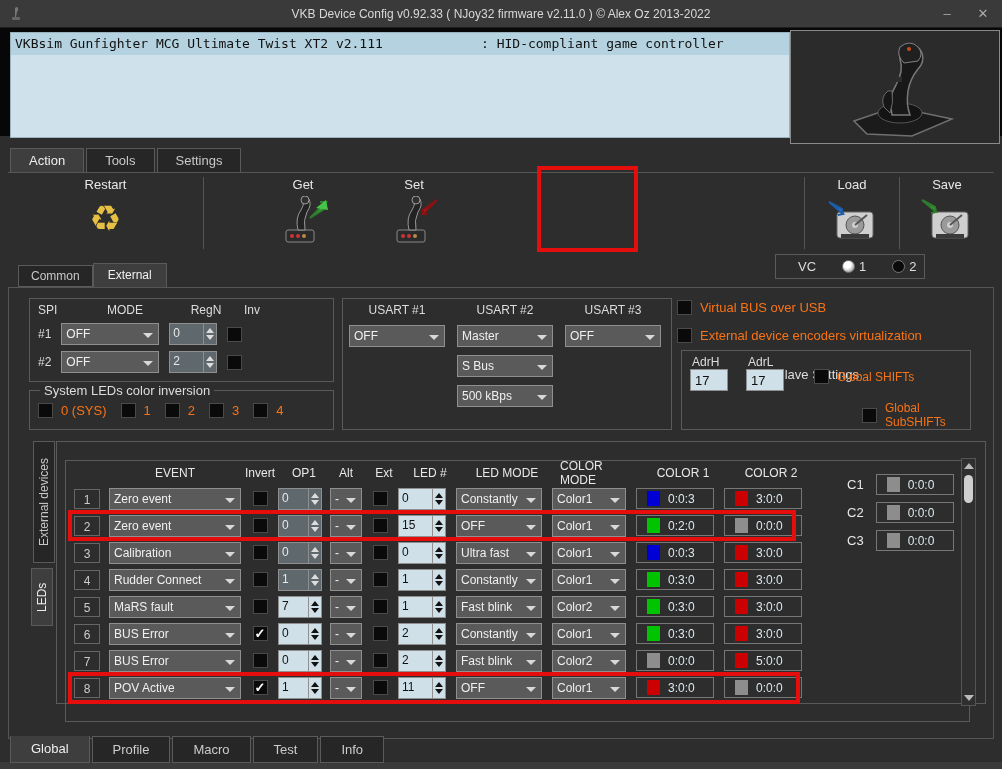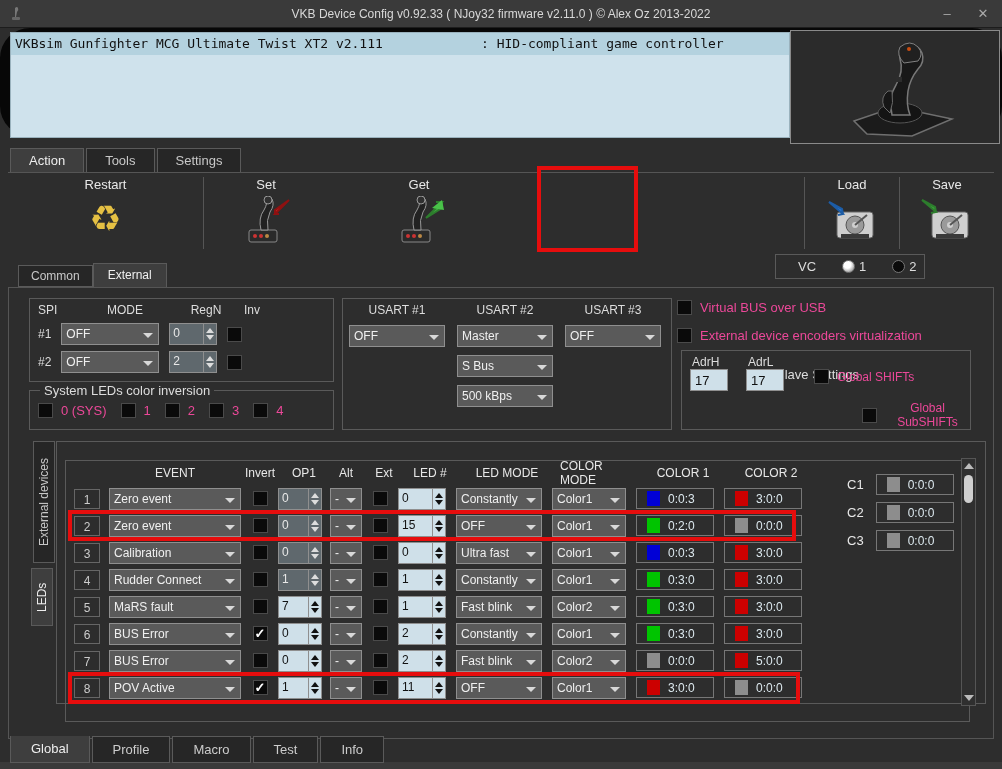--- a/index.html
+++ b/index.html
@@ -10,21 +10,21 @@
     font-size:12px;
   }
   
   .titlebar{position:absolute;left:0;top:0;width:1002px;height:28px;background:#3a3a3a;
     display:flex;align-items:center;border-bottom:1px solid #1d1d1d;}
   .titlebar .title{position:absolute;left:0;right:0;text-align:center;color:#d8d8d8;font-size:12px;}
   .app-icon{margin-left:8px;width:16px;height:16px;z-index:2;}
   .win-btns{position:absolute;right:6px;top:0;height:28px;display:flex;align-items:center;gap:10px;z-index:2;}
   .win-btn{width:26px;height:20px;color:#aaa;text-align:center;line-height:20px;font-size:13px;cursor:default;}
   
-  .topband{position:absolute;left:0;top:28px;width:1002px;height:108px;background:#070707;border-radius:30px;}
+  .topband{position:absolute;left:0;top:28px;width:1002px;height:108px;background:#070707;}
   .devinfo{position:absolute;left:10px;top:4px;width:780px;height:106px;background:#cfe2ec;
     border:1px solid #9ab2bd;font-family:"DejaVu Sans Mono", monospace;font-size:13px;color:#111;}
   .devinfo .row1{background:#b4d2df;height:22px;line-height:22px;display:flex;white-space:pre;}
   .devinfo .row1 .left{padding-left:4px;width:470px;}
   .stickbox{position:absolute;left:790px;top:2px;width:210px;height:114px;background:#2b2b2b;border:1px solid #8a8a8a;}
   .stickbox svg{display:block;margin:2px auto 0;}
   
   .toptabs{position:absolute;left:10px;top:148px;display:flex;z-index:3;}
   .tab{padding:4px 18px;border:1px solid #5a5a5a;border-bottom:none;background:#262626;color:#c8c8c8;
     font-size:13px;margin-right:2px;}
@@ -65,21 +65,21 @@
   .spin.blue .sval{background:#cfe0e9;color:#111;}
   .spin .sbtns{width:13px;background:#5f686d;display:flex;flex-direction:column;justify-content:center;
     align-items:center;gap:2px;border-left:1px solid #8f8f8f;}
   .spin.blue .sbtns{background:#cfe0e9;}
   .tri-up{width:0;height:0;border-left:4px solid transparent;border-right:4px solid transparent;border-bottom:5px solid #111;}
   .tri-dn{width:0;height:0;border-left:4px solid transparent;border-right:4px solid transparent;border-top:5px solid #111;}
   .spin:not(.blue) .tri-up{border-bottom-color:#ddd;} .spin:not(.blue) .tri-dn{border-top-color:#ddd;}
   
   .cb{width:15px;height:15px;background:#0a0a0a;border:1px solid #4a4a4a;color:#fff;font-size:13px;
     line-height:14px;text-align:center;font-weight:bold;flex:none;}
-  .cblabel{display:flex;align-items:center;gap:8px;font-size:13px;color:#ec4899;text-align:center;}
+  .cblabel{display:flex;align-items:center;gap:8px;font-size:13px;color:#f97316;}
   
   .tinput{background:#cfe0e9;color:#111;border:1px solid #8f8f8f;width:38px;height:22px;
     font-size:13px;padding:2px 4px;font-family:"Liberation Sans",sans-serif;}
   
   .ledpanel{position:absolute;left:47px;top:153px;width:930px;height:263px;border:1px solid #5a5a5a;}
   .sidetab{position:absolute;writing-mode:vertical-rl;transform:rotate(180deg);text-align:center;
     border:1px solid #5a5a5a;background:#262626;color:#c8c8c8;font-size:12px;padding:10px 3px;}
   .sidetab.active{background:#3e3e3e;color:#eee;}
   .tablewrap{position:absolute;left:8px;top:18px;width:905px;height:262px;border:1px solid #5a5a5a;}
   .thead{display:flex;align-items:center;height:24px;font-size:12px;color:#e8e8e8;}
@@ -163,47 +163,47 @@
 </div>
 
 <div class="toolbar">
   <div style="width:195px" class="toolbtn">
     <div class="lbl">Restart</div>
     <div class="icon-wrap" style="text-align:center">
       <span class="recycle">♻</span>
     </div>
   </div>
   <div class="tsep"></div>
+  <div style="width:98px;margin-left:50px" class="toolbtn">
+    <div class="lbl">Get</div>
+    <div class="icon-wrap">
+      <svg width="54" height="50" viewBox="0 0 54 50">
+        <rect x="10" y="34" width="28" height="12" rx="2" fill="#2a2a2a" stroke="#888"></rect>
+        <circle cx="16" cy="40" r="2" fill="#c33"></circle>
+          <circle cx="22" cy="40" r="2" fill="#c33"></circle>
+          <circle cx="28" cy="40" r="2" fill="#b84"></circle>
+        <path d="M22 34 q-3 -12 3 -20 q4 -7 2 -11 l6 0 q3 6 -2 13 q-4 8 -2 18 z" fill="#222" stroke="#999"></path>
+        <circle cx="29" cy="4" r="4" fill="#303030" stroke="#999"></circle>
+        <polygon points="34,22 50,6 44,6 50,6 50,12" fill="#3fae3f" stroke="#2d7d2d" stroke-width="2"></polygon>
+        <polygon points="50,4 52,14 40,12" fill="#49c249"></polygon>
+      </svg>
+    </div>
+  </div>
   <div style="width:108px;margin-left:8px" class="toolbtn">
     <div class="lbl">Set</div>
     <div class="icon-wrap">
       <svg width="54" height="50" viewBox="0 0 54 50">
         <rect x="10" y="34" width="28" height="12" rx="2" fill="#2a2a2a" stroke="#888"></rect>
         <circle cx="16" cy="40" r="2" fill="#c33"></circle>
           <circle cx="22" cy="40" r="2" fill="#c33"></circle>
           <circle cx="28" cy="40" r="2" fill="#b84"></circle>
         <path d="M22 34 q-3 -12 3 -20 q4 -7 2 -11 l6 0 q3 6 -2 13 q-4 8 -2 18 z" fill="#222" stroke="#999"></path>
         <circle cx="29" cy="4" r="4" fill="#303030" stroke="#999"></circle>
         <polygon points="50,4 36,18 40,18 36,18 36,14" fill="#cf2020" stroke="#8e1111" stroke-width="2"></polygon>
         <polygon points="34,22 32,10 46,14" fill="#e23c3c" opacity="0"></polygon>
-      </svg>
-    </div>
-  </div>
-  <div style="width:98px;margin-left:50px" class="toolbtn">
-    <div class="lbl">Get</div>
-    <div class="icon-wrap">
-      <svg width="54" height="50" viewBox="0 0 54 50">
-        <rect x="10" y="34" width="28" height="12" rx="2" fill="#2a2a2a" stroke="#888"></rect>
-        <circle cx="16" cy="40" r="2" fill="#c33"></circle>
-          <circle cx="22" cy="40" r="2" fill="#c33"></circle>
-          <circle cx="28" cy="40" r="2" fill="#b84"></circle>
-        <path d="M22 34 q-3 -12 3 -20 q4 -7 2 -11 l6 0 q3 6 -2 13 q-4 8 -2 18 z" fill="#222" stroke="#999"></path>
-        <circle cx="29" cy="4" r="4" fill="#303030" stroke="#999"></circle>
-        <polygon points="34,22 50,6 44,6 50,6 50,12" fill="#3fae3f" stroke="#2d7d2d" stroke-width="2"></polygon>
-        <polygon points="50,4 52,14 40,12" fill="#49c249"></polygon>
       </svg>
     </div>
   </div>
   <div style="flex:1"></div>
   <div class="tsep"></div>
   <div style="width:94px" class="toolbtn">
     <div class="lbl">Load</div>
     <div class="icon-wrap">
       <svg width="54" height="50" viewBox="0 0 54 50">
         <rect x="12" y="16" width="36" height="26" rx="3" fill="#cfcfcf" stroke="#666"></rect>

